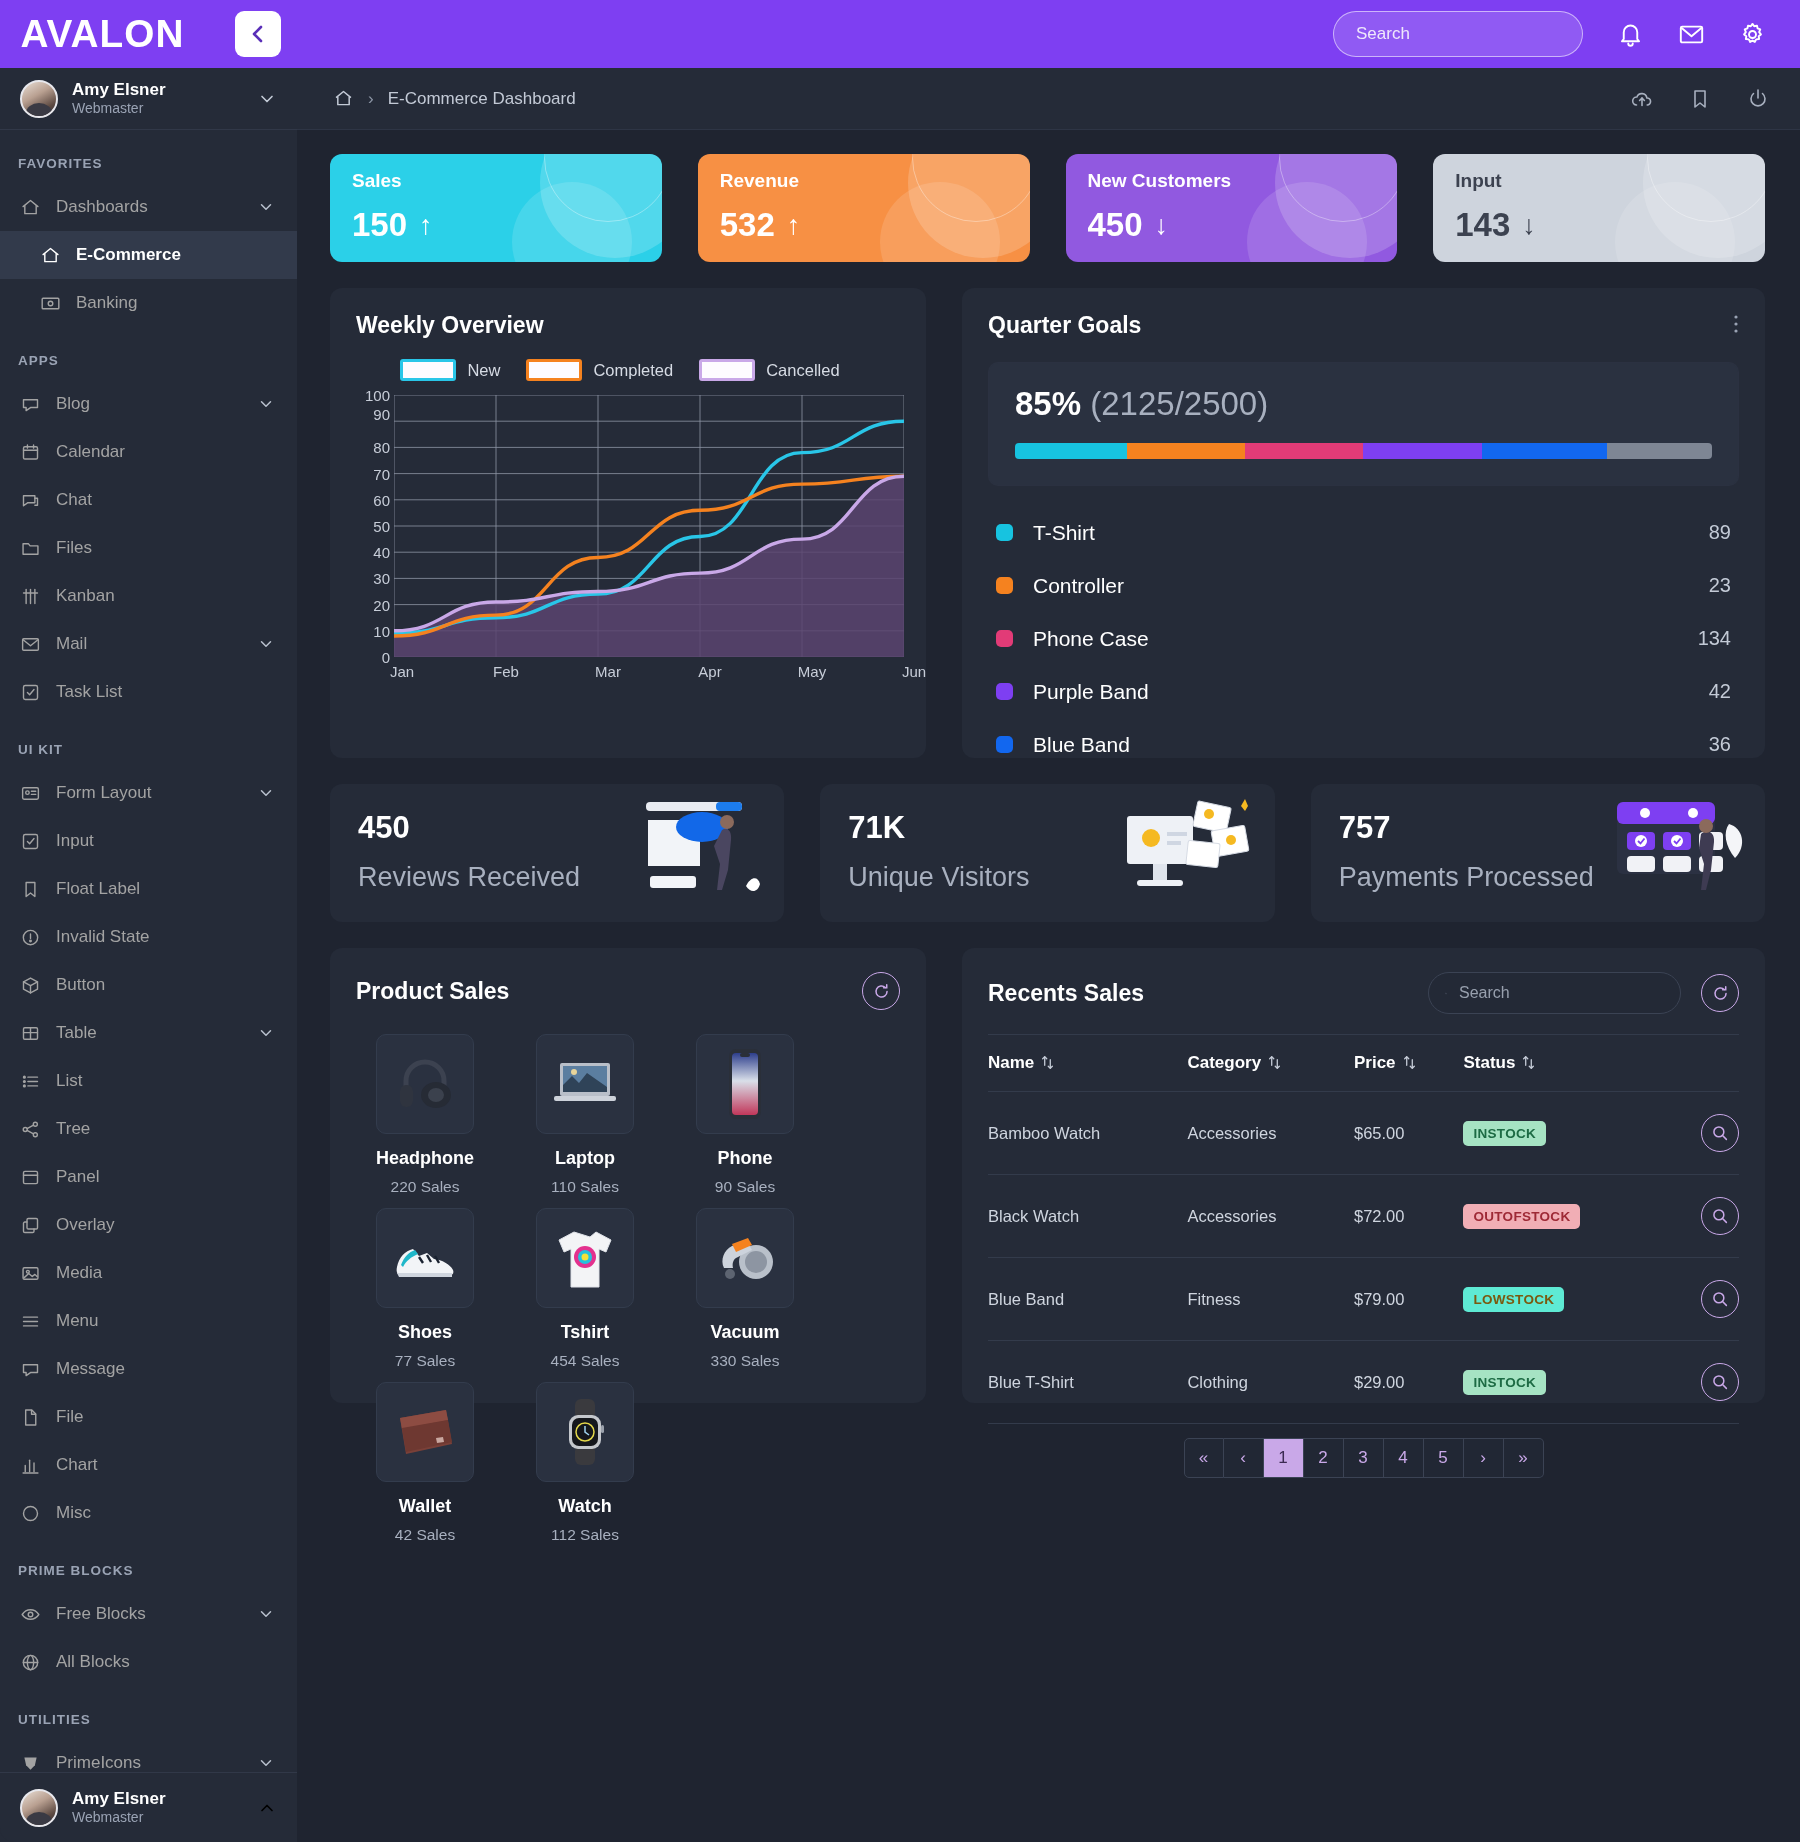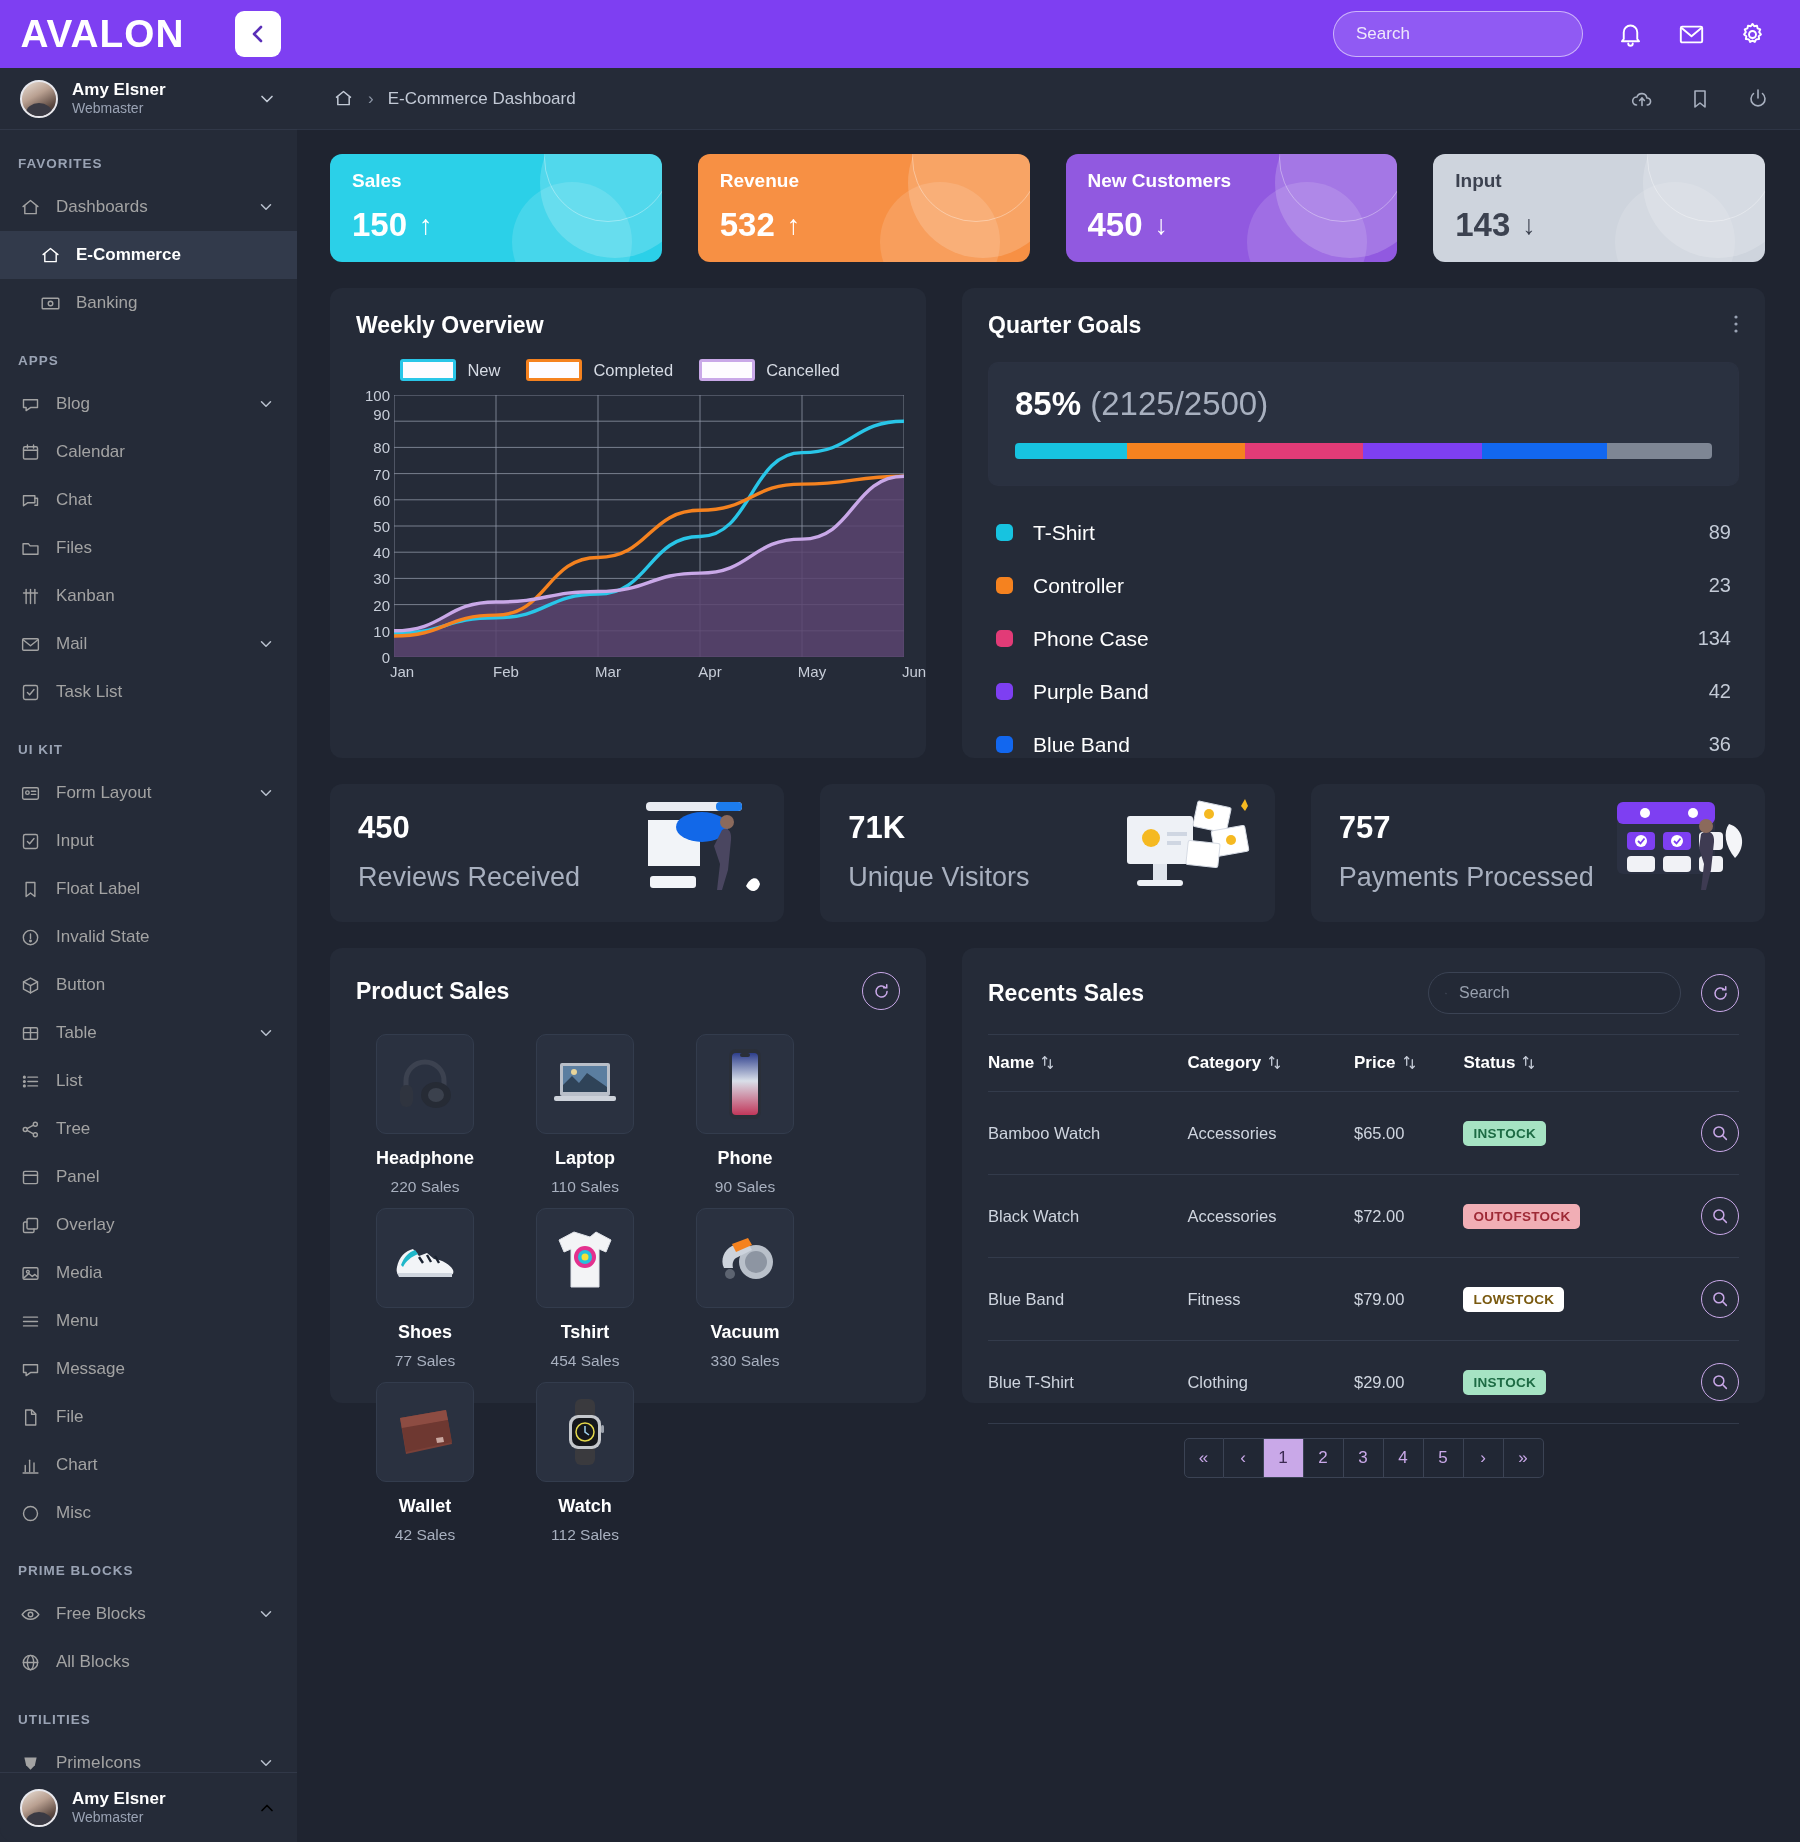--- a/index.html
+++ b/index.html
@@ -176,21 +176,21 @@
   table { width: 100%; border-collapse: collapse; }
   th {
     color: #fff; font-size: 17px; font-weight: 700; text-align: left;
     padding: 18px 0; border-bottom: 1px solid #333b4b; border-top: 1px solid #333b4b;
     cursor: pointer; white-space: nowrap;
   }
   td { color: #cfd5df; font-size: 16.5px; padding: 22px 0; border-bottom: 1px solid #333b4b; }
   .badge { display: inline-block; padding: 5px 10px; border-radius: 5px; font-size: 13.5px; font-weight: 700; letter-spacing: .3px; }
   .b-in { background: #a6e3c3; color: #1d6b44; }
   .b-out { background: #f1aeb5; color: #9e2a36; }
-  .b-low { background: #ffffff; color: #7a5a10; }
+  .b-low { background: #5eead4; color: #7a5a10; }
 
   .pager { display: flex; justify-content: center; margin-top: 14px; }
   .pg {
     min-width: 40px; height: 40px; display: flex; align-items: center; justify-content: center;
     border: 1px solid #3b4354; border-left: none; color: #c9a8e8; font-size: 17px; cursor: pointer;
     background: #212734;
   }
   .pg:first-child { border-left: 1px solid #3b4354; border-radius: 5px 0 0 5px; }
   .pg:last-child { border-radius: 0 5px 5px 0; }
   .pg.on { background: #c9a8e8; color: #3c2a52; }

